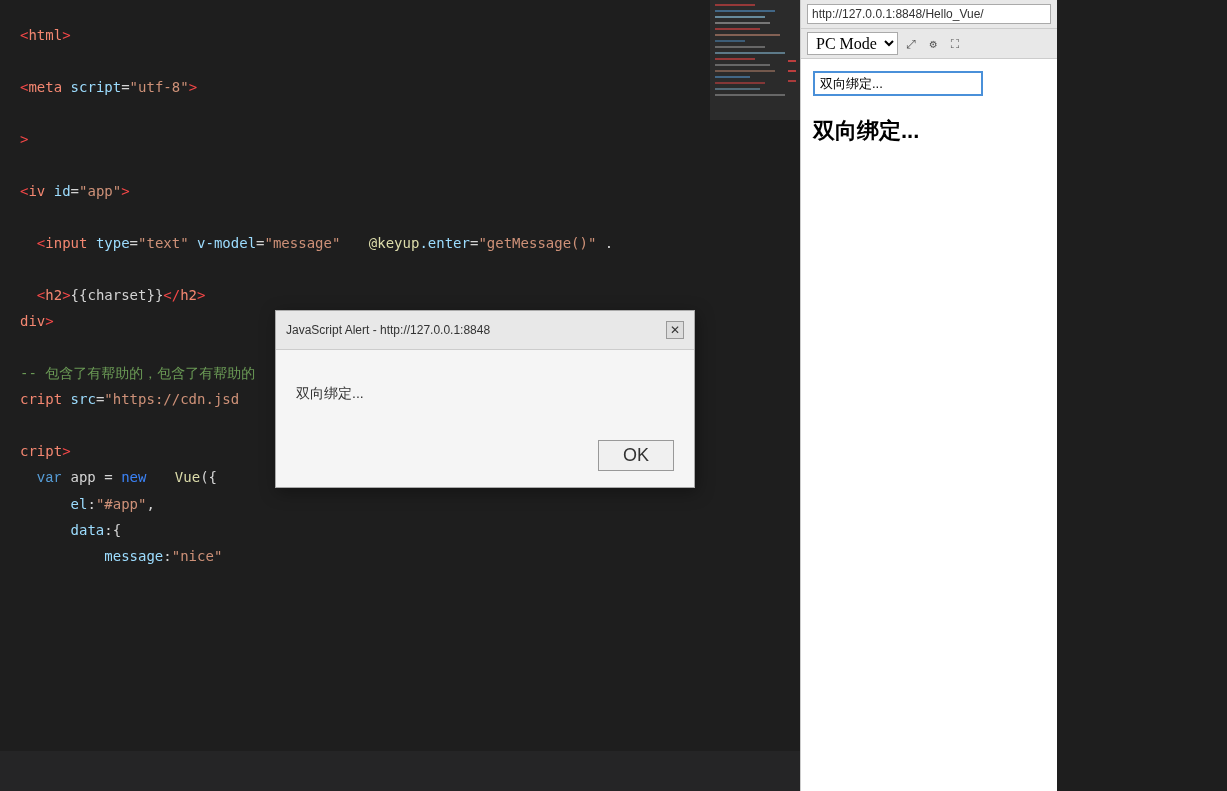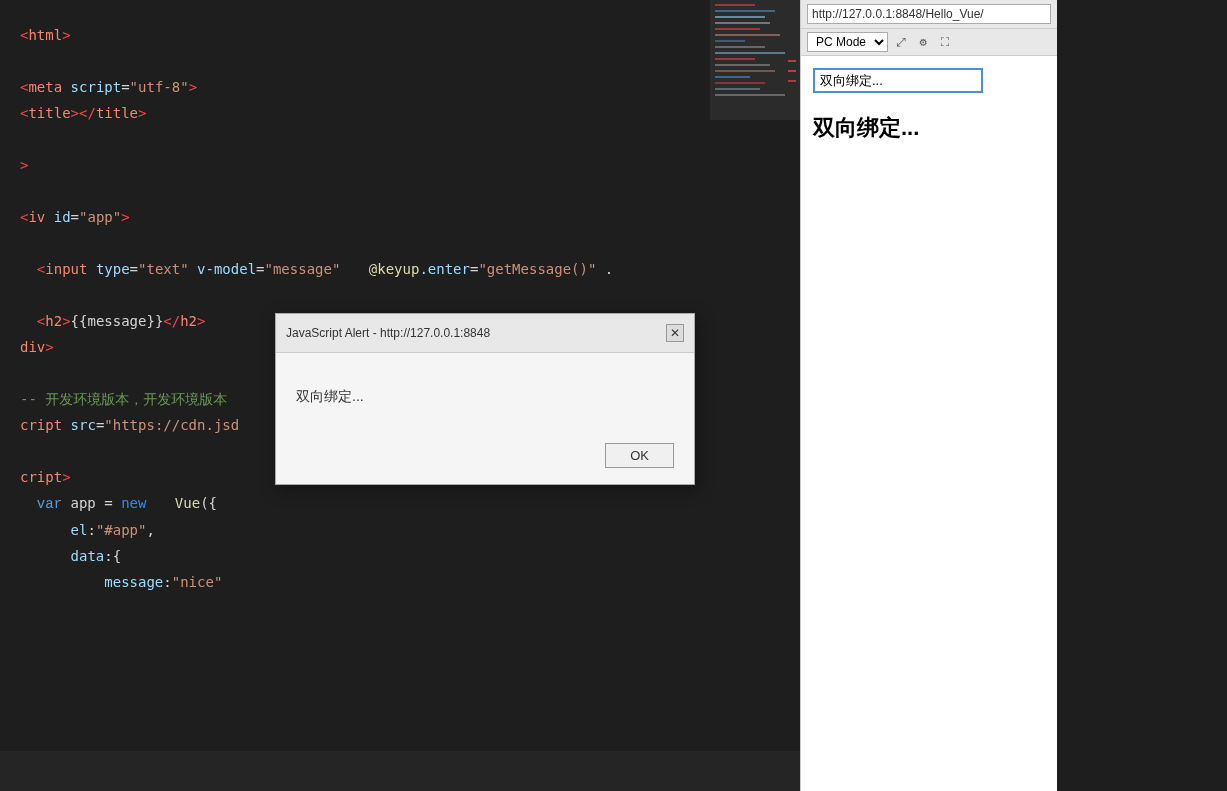--- a/index.html
+++ b/index.html
@@ -77,22 +77,22 @@
     .browser-mode-bar {
       background: #e8e8e8;
       padding: 3px 6px;
       border-bottom: 1px solid #ccc;
       display: flex;
       align-items: center;
       gap: 4px;
     }
 
     .browser-mode-select {
-      font-size: 12px;
-      font-family: Liberation Sans, sans-serif;
+      font-size: 16px;
+      font-family: Liberation Serif, serif;
       border: 1px solid #aaa;
       background: white;
       padding: 1px 4px;
     }
 
     .browser-icon {
       width: 18px;
       height: 18px;
       display: flex;
       align-items: center;
@@ -183,21 +183,21 @@
     }
 
     .dialog-footer {
       padding: 10px 20px 16px;
       display: flex;
       justify-content: flex-end;
     }
 
     .dialog-ok-btn {
       padding: 4px 24px;
-      font-size: 13px;
+      font-size: 18px;
       font-family: Arial, sans-serif;
       background: #f0f0f0;
       border: 1px solid #999;
       cursor: pointer;
       color: #333;
     }
 
     
     .editor-bottom {
       position: absolute;
@@ -258,32 +258,31 @@
 
       <rect x="78" y="60" width="8" height="2" fill="#f44747" opacity="0.8"></rect>
       <rect x="78" y="70" width="8" height="2" fill="#f44747" opacity="0.8"></rect>
       <rect x="78" y="80" width="8" height="2" fill="#f44747" opacity="0.7"></rect>
     </svg>
   </div>
 
   <div class="code-line"><span class="kw-tag">&lt;</span><span class="kw-pink">html</span><span class="kw-tag">&gt;</span></div>
   <div class="code-line">&nbsp;</div>
   <div class="code-line"><span class="kw-tag">&lt;</span><span class="kw-pink">meta</span> <span class="kw-attr">script</span><span class="kw-light">=</span><span class="kw-string">"utf-8"</span><span class="kw-tag">&gt;</span></div>
-  <div class="code-line"><span class="kw-tag">&lt;</span><span class="kw-pink">title</span><span class="kw-tag">&gt;&lt;/</span><span class="kw-pink">title</span><span class="kw-tag">&gt;</span></div>
   <div class="code-line">&nbsp;</div>
   <div class="code-line"><span class="kw-tag">&gt;</span></div>
   <div class="code-line">&nbsp;</div>
   <div class="code-line"><span class="kw-tag">&lt;</span><span class="kw-pink">iv</span> <span class="kw-attr">id</span><span class="kw-light">=</span><span class="kw-string">"app"</span><span class="kw-tag">&gt;</span></div>
   <div class="code-line">&nbsp;</div>
   <div class="code-line">  <span class="kw-tag">&lt;</span><span class="kw-pink">input</span> <span class="kw-attr">type</span><span class="kw-light">=</span><span class="kw-string">"text"</span> <span class="kw-attr">v-model</span><span class="kw-light">=</span><span class="kw-string">"message"</span> <span class="kw-yellow">@keyup</span><span class="kw-attr">.enter</span><span class="kw-light">=</span><span class="kw-string">"getMessage()"</span> <span class="kw-light">.</span></div>
   <div class="code-line">&nbsp;</div>
-  <div class="code-line">  <span class="kw-tag">&lt;</span><span class="kw-pink">h2</span><span class="kw-tag">&gt;</span><span class="kw-light">{{message}}</span><span class="kw-tag">&lt;/</span><span class="kw-pink">h2</span><span class="kw-tag">&gt;</span></div>
+  <div class="code-line">  <span class="kw-tag">&lt;</span><span class="kw-pink">h2</span><span class="kw-tag">&gt;</span><span class="kw-light">{{charset}}</span><span class="kw-tag">&lt;/</span><span class="kw-pink">h2</span><span class="kw-tag">&gt;</span></div>
   <div class="code-line"><span class="kw-pink">div</span><span class="kw-tag">&gt;</span></div>
   <div class="code-line">&nbsp;</div>
-  <div class="code-line"><span class="kw-green">-- 开发环境版本，开发环境版本</span></div>
+  <div class="code-line"><span class="kw-green">-- 包含了有帮助的，包含了有帮助的</span></div>
   <div class="code-line"><span class="kw-pink">cript</span> <span class="kw-attr">src</span><span class="kw-light">=</span><span class="kw-string">"https://cdn.jsd</span><span class="kw-light">                              </span><span class="kw-tag">&lt;/</span><span class="kw-pink">script</span><span class="kw-tag">&gt;</span></div>
   <div class="code-line">&nbsp;</div>
   <div class="code-line"><span class="kw-pink">cript</span><span class="kw-tag">&gt;</span></div>
   <div class="code-line">  <span class="kw-blue">var</span> <span class="kw-light">app</span> <span class="kw-light">=</span> <span class="kw-new">new</span> <span class="kw-yellow">Vue</span><span class="kw-light">({</span></div>
   <div class="code-line">      <span class="kw-prop">el</span><span class="kw-light">:</span><span class="kw-string">"#app"</span><span class="kw-light">,</span></div>
   <div class="code-line">      <span class="kw-prop">data</span><span class="kw-light">:{</span></div>
   <div class="code-line">          <span class="kw-prop">message</span><span class="kw-light">:</span><span class="kw-string">"nice"</span></div>
 
   <div class="dialog-overlay">
     <div class="dialog-box">

